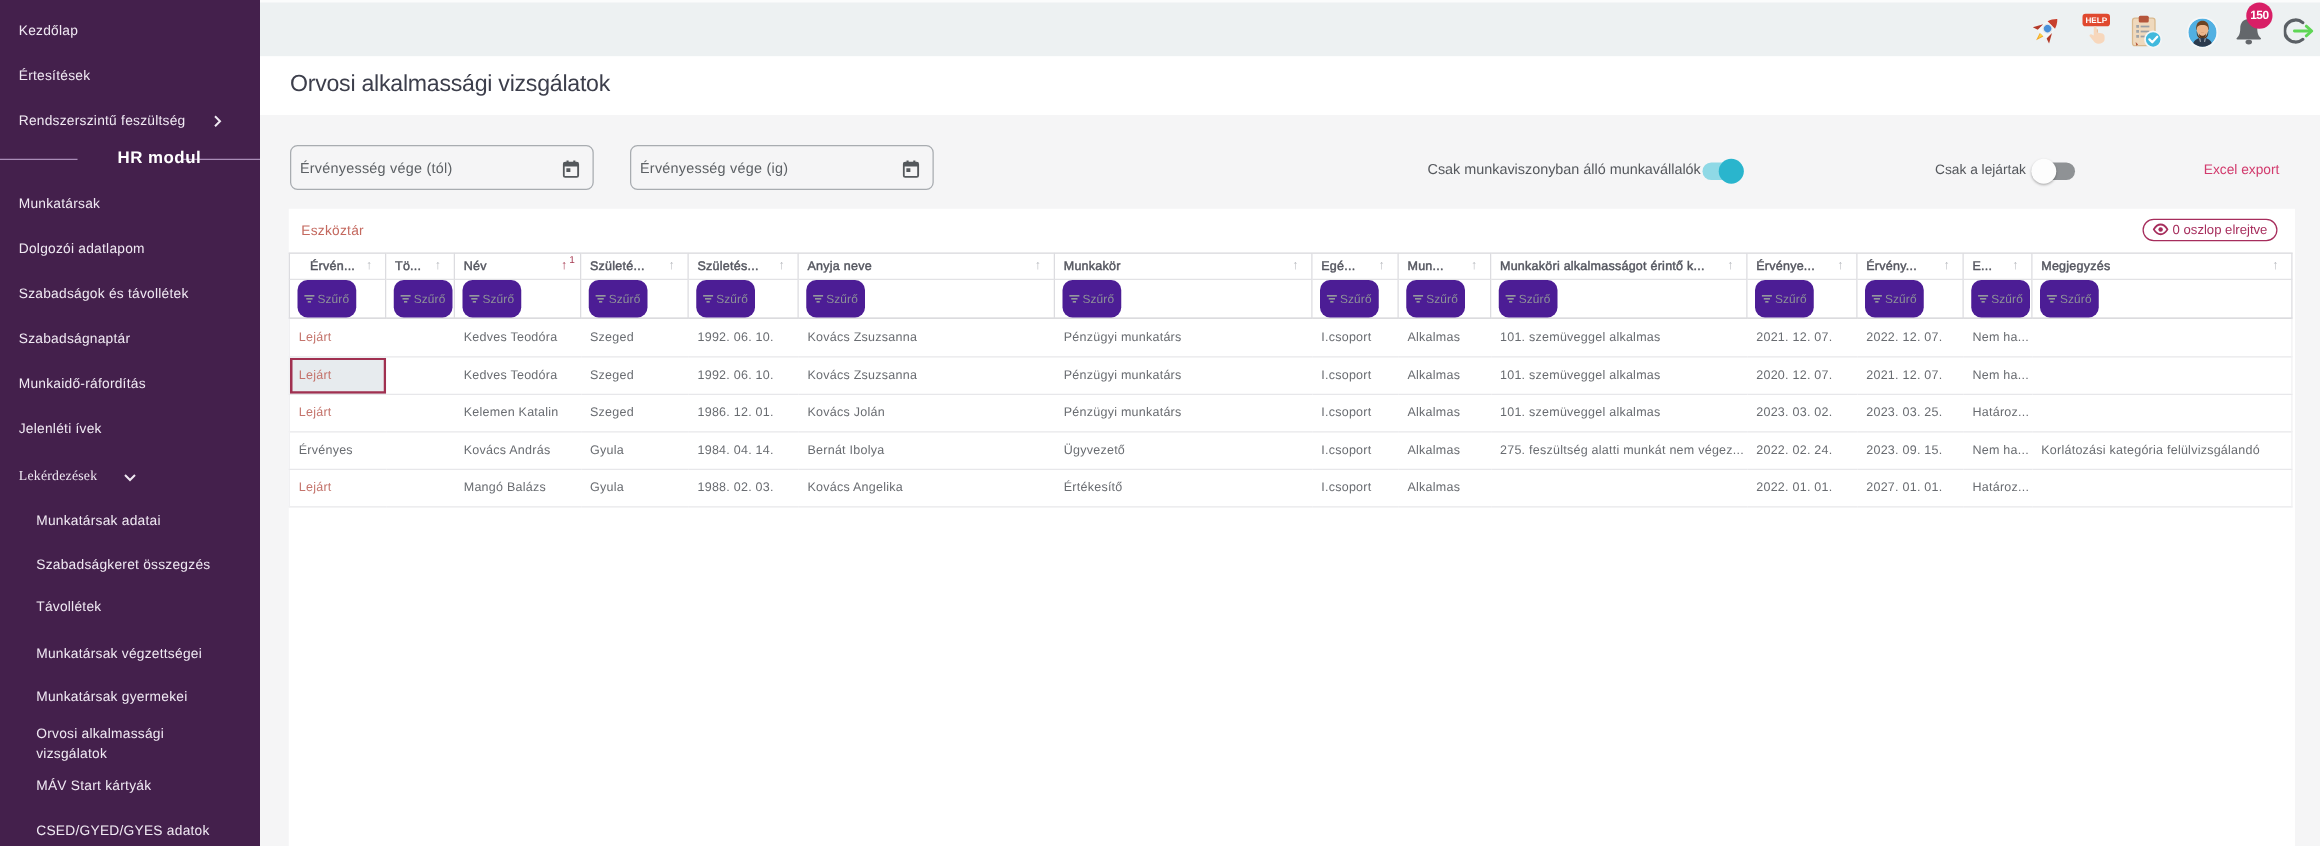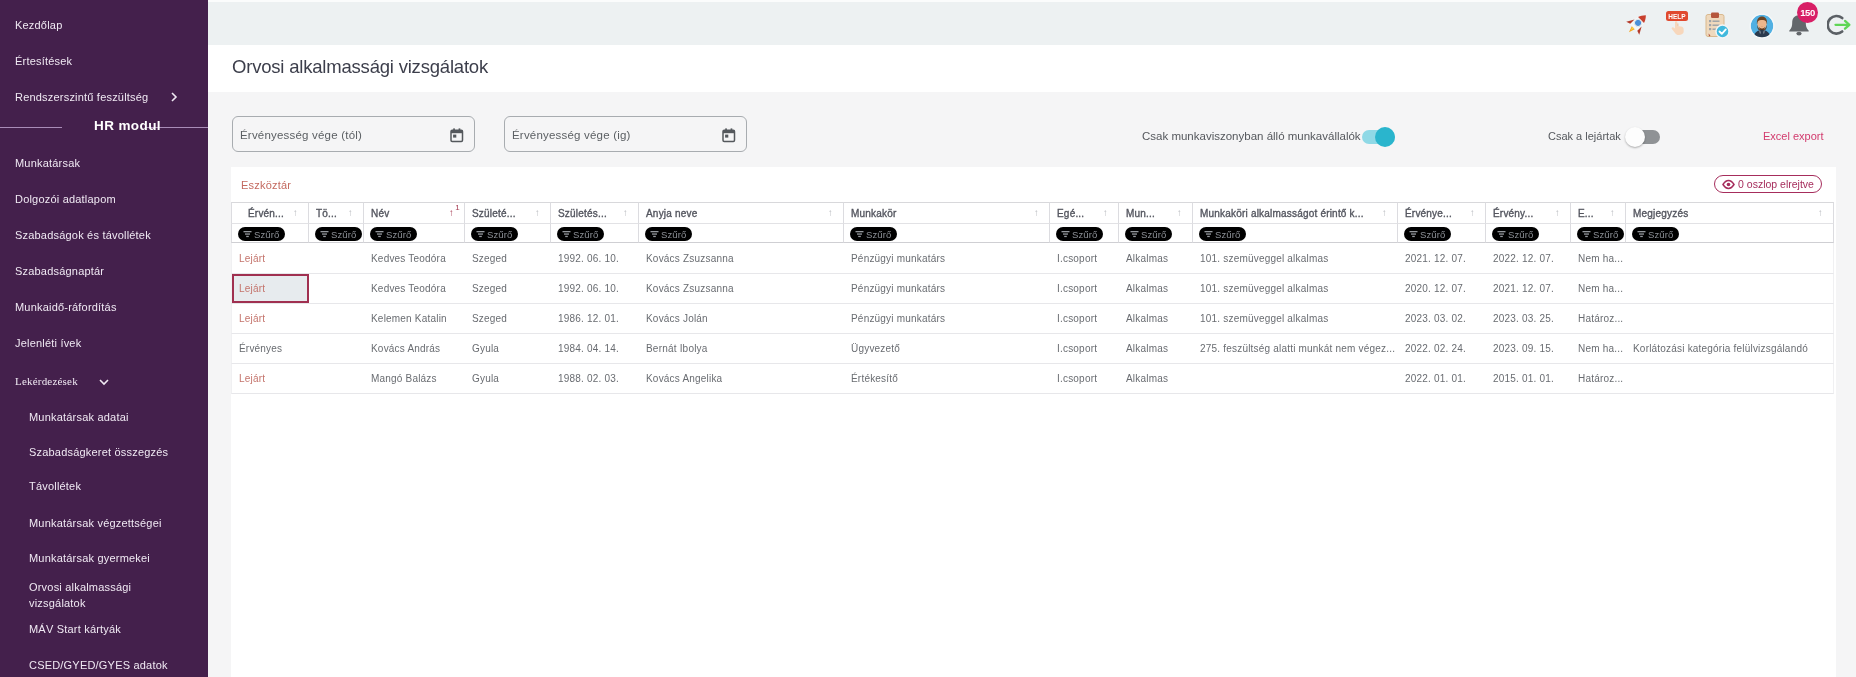--- a/index.html
+++ b/index.html
@@ -35,21 +35,21 @@
   
   #tbl { position:absolute; left:0; top:35px; width:1603px; border-collapse:separate; border-spacing:0; table-layout:fixed; }
   #tbl th { height:22px; font-size:10px; font-weight:normal; -webkit-text-stroke:0.35px #54565f; color:#54565f; text-align:left; padding:0 4px 0 7px; border-top:1px solid #d8d8db; border-bottom:1px solid #e2e2e5; border-right:1px solid #dcdce0; position:relative; white-space:nowrap; overflow:hidden; letter-spacing:.2px;}
   #tbl th:first-child { border-left:1px solid #dcdce0;padding-left:16px; }
   #tbl td.f { height:19px; border-bottom:1px solid #cfcfd3; border-right:1px solid #dcdce0; padding:0 0 0 6px; }
   #tbl td.f:first-child { border-left:1px solid #dcdce0; }
   #tbl td.d { height:30px; font-size:10px; color:#696c71; padding:0 4px 0 7px; border-bottom:1px solid #e7e7ea; white-space:nowrap; overflow:hidden; letter-spacing:.2px; }
   #tbl td.d:first-child { border-left:1px solid #f0f0f2; }
   #tbl td.d:last-child { border-right:1px solid #f0f0f2; }
   .sort { position:absolute; right:10px; top:4px; color:#b6b8bd; font-size:10px; font-weight:normal; -webkit-text-stroke:0 transparent; }
-  .pill { display:inline-flex; align-items:center; gap:2px; background:#000000; border-radius:8px; height:14px; padding:0 6px 0 5px; font-size:9.5px; color:#8e9298; letter-spacing:.1px; }
+  .pill { display:inline-flex; align-items:center; gap:2px; background:#4c1d95; border-radius:8px; height:30px; padding:0 6px 0 5px; font-size:9.5px; color:#8e9298; letter-spacing:.1px; }
   #tbl td.red, #tbl td.d.red { color:#c4746c; }
   .selcell { background:#e7ebee; box-shadow:inset 0 0 0 2px #a03050; }
 </style>
 </head>
 <body>
 
 <div id="sidebar">
   <div class="sitem" style="top:19px;">Kezdőlap</div>
   <div class="sitem" style="top:55px;">Értesítések</div>
   <div class="sitem" style="top:91px;">Rendszerszintű feszültség</div>
@@ -353,19 +353,19 @@
           <td class="d"></td>
           <td class="d">Mangó Balázs</td>
           <td class="d">Gyula</td>
           <td class="d">1988. 02. 03.</td>
           <td class="d">Kovács Angelika</td>
           <td class="d">Értékesítő</td>
           <td class="d">I.csoport</td>
           <td class="d">Alkalmas</td>
           <td class="d"></td>
           <td class="d">2022. 01. 01.</td>
-          <td class="d">2015. 01. 01.</td>
+          <td class="d">2027. 01. 01.</td>
           <td class="d">Határoz...</td>
           <td class="d"></td>
     </tr>
   </tbody>
     </table>
 </div>
 
 </body></html>

